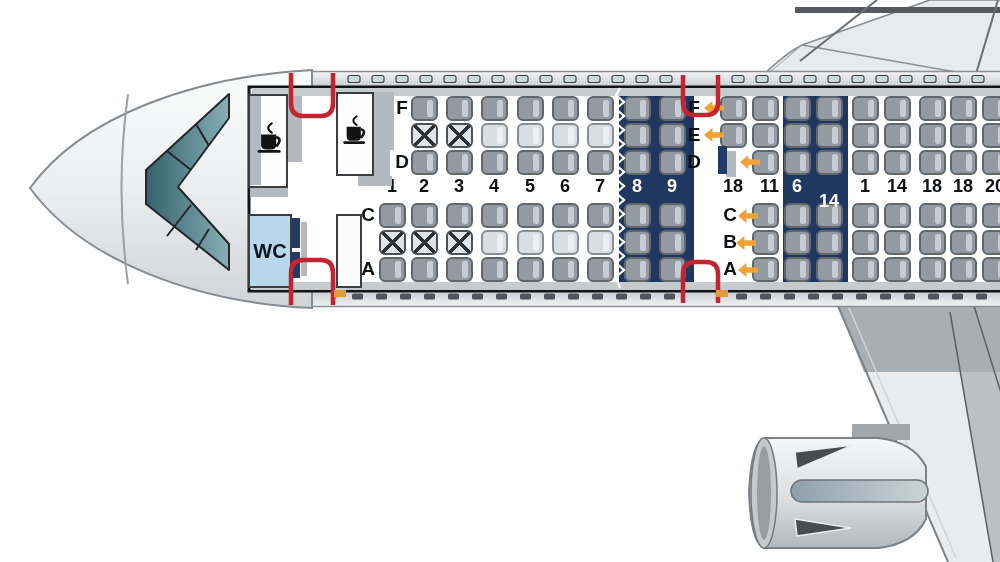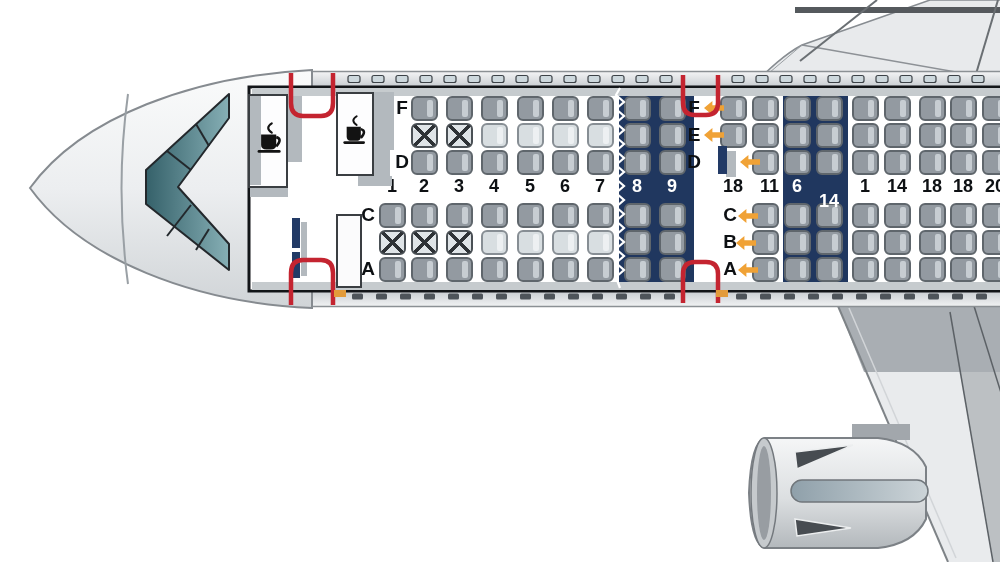--- a/index.html
+++ b/index.html
@@ -331,20 +331,23 @@
 
   <div class="abs fixt" id="galley2" style="left:336px;top:92px;width:38px;height:84px;">
     <svg class="abs" style="left:2px;top:14px;" width="30" height="44">
         <use href="#cup"></use>
       </svg>
   </div>
   <div class="abs gpanel" style="left:374px;top:92px;width:20px;height:58px;"></div>
   <div class="abs gpanel" style="left:374px;top:150px;width:16px;height:27px;"></div>
   <div class="abs gpanel" style="left:358px;top:176px;width:34px;height:10px;"></div>
 
+  <div class="abs fixt" id="wc-box" style="left:248px;top:214px;width:44px;height:74px;">
+    <span>WC</span>
+  </div>
   <div class="abs gpanel" style="left:301px;top:222px;width:6px;height:54px;"></div>
   <div class="abs crewbar" style="left:292px;top:218px;width:8px;height:30px;"></div>
   <div class="abs crewbar" style="left:292px;top:252px;width:8px;height:26px;"></div>
 
   <div class="abs fixt" id="wardrobe" style="left:336px;top:214px;width:26px;height:74px;background:#fbfbfc;"></div>
 
   <svg class="layer" id="overlay" width="1000" height="562" viewBox="0 0 1000 562">
     <g stroke="#c42430" stroke-width="4.5" fill="none">
       <path d="M291,73 V103 Q291,116 303,116 H321 Q333,116 333,103 V73"></path>
       <path d="M291,305 V273 Q291,260 303,260 H321 Q333,260 333,273 V305"></path>

